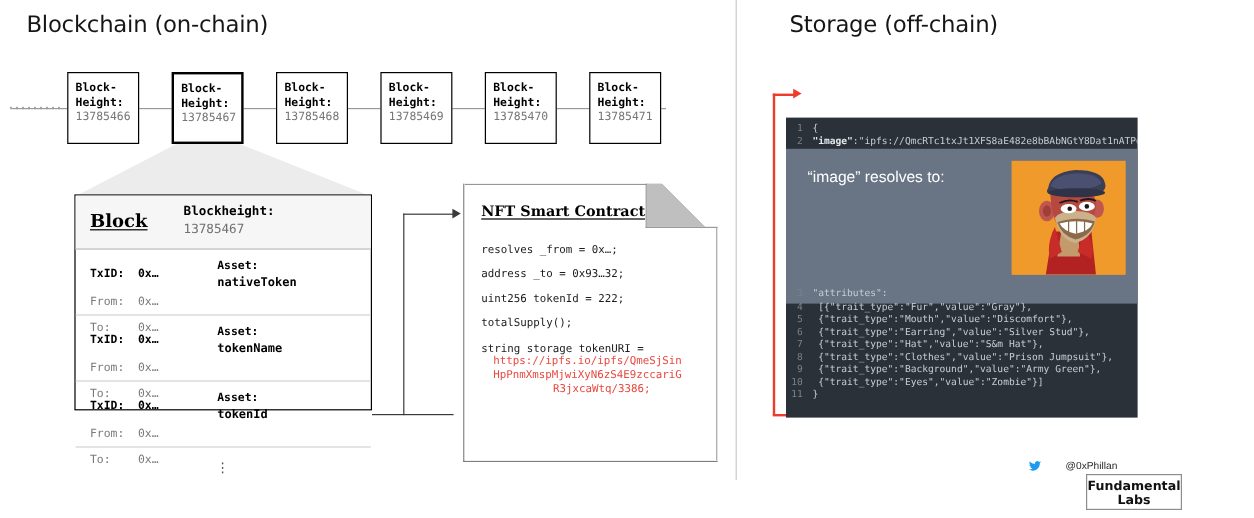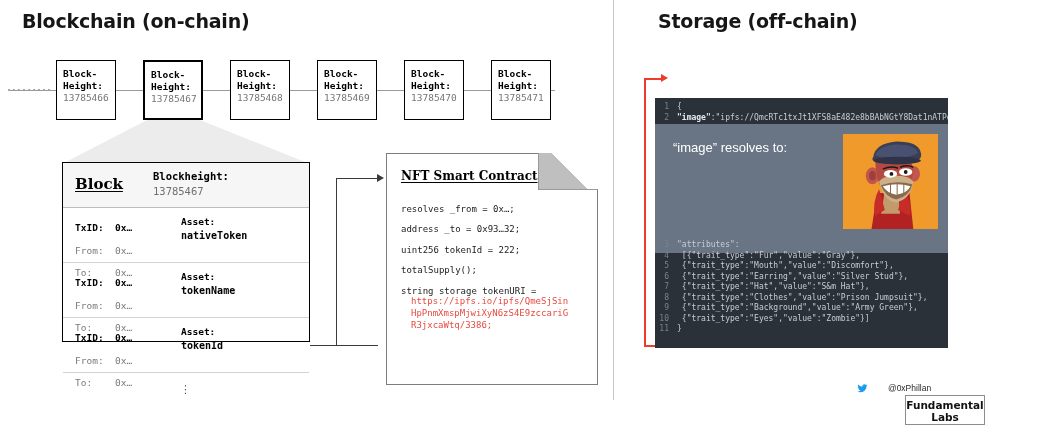--- a/index.html
+++ b/index.html
@@ -7,21 +7,21 @@
     width: 1045px; height: 432px;
     background: #ffffff;
     font-family: "Liberation Sans", sans-serif;
     overflow: hidden;
   }
   #stage { position: relative; width: 1045px; height: 432px; }
 
   .h-title {
     position: absolute;
     font-family: "DejaVu Sans", sans-serif;
-    font-weight: bold;
+    font-weight: normal;
     font-size: 19px;
     color: #161616;
     letter-spacing: -0.2px;
     white-space: nowrap;
   }
   #title-left  { left: 22px;  top: 10px; }
   #title-right { left: 658px; top: 10px; }
 
   .vdivider {
     position: absolute;
@@ -316,21 +316,21 @@
     <div id="contract-fold"></div>
     <div id="contract-title">NFT Smart Contract</div>
     <div id="contract-code">
         <div class="ln">resolves _from = 0x…;</div>
         <div class="ln">address _to = 0x93…32;</div>
         <div class="ln">uint256 tokenId = 222;</div>
         <div class="ln">totalSupply();</div>
         <div class="ln uri">string storage tokenURI =</div>
         <span class="url" style="color: rgb(232, 73, 63);">https://ipfs.io/ipfs/QmeSjSin</span>
         <span class="url" style="color: rgb(232, 73, 63);">HpPnmXmspMjwiXyN6zS4E9zccariG</span>
-        <span class="url" style="color: rgb(232, 73, 63);">R3jxcaWtq/3386;</span>
+        <span class="url" style="color: rgb(232, 73, 63); text-align: center;">R3jxcaWtq/3386;</span>
       </div>
   </div>
 
   <div class="red" style="left:644px;top:345px;width:82px;height:1.6px;"></div>
   <div class="red" style="left:644px;top:78px;width:1.6px;height:268px;"></div>
   <div class="red" style="left:644px;top:78px;width:18px;height:1.6px;"></div>
   <div class="red-arrow-head" style="left:661px;top:74px;"></div>
   <div id="meta-label">Metadata</div>
 
   <div id="meta-panel" style="background: rgb(43, 49, 56);">

